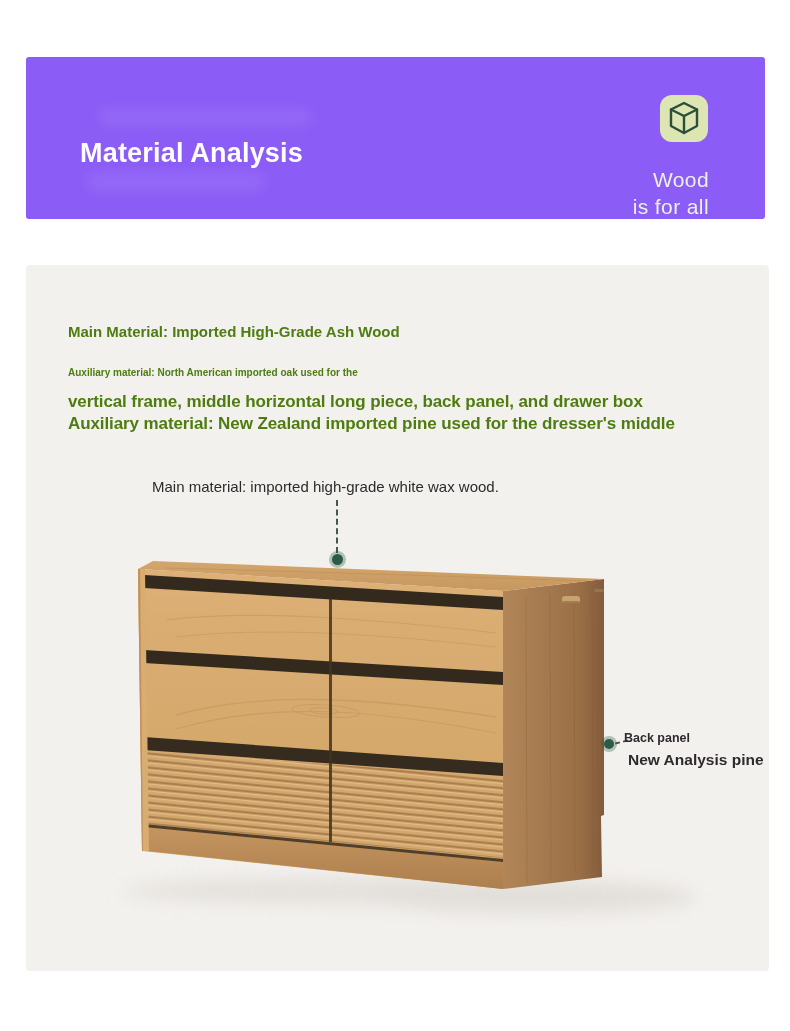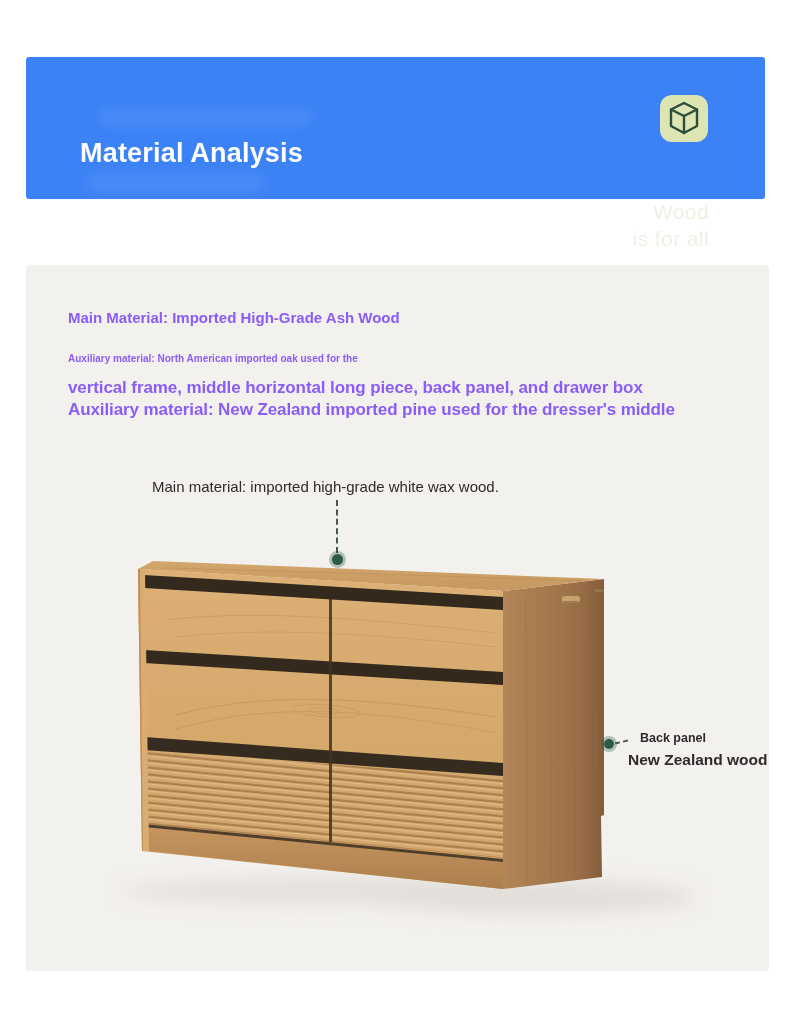--- a/index.html
+++ b/index.html
@@ -1,52 +1,52 @@
 <!DOCTYPE html>
 <html><head>
 <meta charset="utf-8">
 <style>
   * { margin:0; padding:0; box-sizing:border-box; }
   html,body { width:790px; height:1031px; background:#ffffff;
               font-family:"Liberation Sans", sans-serif; overflow:hidden; }
   .abs { position:absolute; }
 
   
-  .banner { left:26px; top:57px; width:739px; height:142px;
-            background:#3b82f6; border-radius:3px; position:absolute; }
+  .banner { left:26px; top:57px; width:739px; height:162px;
+            background:#8b5cf6; border-radius:3px; position:absolute; }
   .banner-title { left:54px; top:81px; font-size:27px; font-weight:700;
                   color:#fcfdfc; letter-spacing:.2px; }
   .ghost { background:rgba(255,255,255,.09); filter:blur(7px); border-radius:9px; }
   .ghost1 { left:72px; top:52px; width:215px; height:16px; }
   .ghost2 { left:60px; top:116px; width:180px; height:18px; }
   .badge { left:634px; top:38px; width:48px; height:47px; border-radius:12px;
            background:#dde5b2; display:flex; align-items:center; justify-content:center; }
   .tagline { right:56px; top:109px; text-align:right; color:#edf1e2;
-             font-size:21px; line-height:27px; letter-spacing:.4px;margin-top:32px; }
+             font-size:21px; line-height:27px; letter-spacing:.4px; }
 
   
   .card { left:26px; top:265px; width:743px; height:706px;
           background:#f3f1ee; border-radius:4px; position:absolute; }
-  .materials { left:42px; top:44px; color:#8b5cf6; }
+  .materials { left:42px; top:58px; color:#4d7c0f; }
   .p1 { font-size:15px; font-weight:700; }
   .p2 { margin-top:23px; font-size:10px; font-weight:700; line-height:19px; }
   .p3 { margin-top:9px; font-size:17px; font-weight:700; line-height:22px; letter-spacing:-.1px; }
   .line { display:block; }
 
   
   .anno-main { left:126px; top:213px; font-size:15px; font-weight:400; color:#2e2a2d; }
   .dash-v { left:310px; top:235px; width:0; height:53px;
             border-left:2px dashed #46584e; }
   .dot { border-radius:50%; background:#2d5948;
          box-shadow:0 0 0 3px rgba(45,89,72,.32); }
   .dot1 { left:306px; top:289px; width:11px; height:11px; }
   .dot2 { left:578px; top:474px; width:10px; height:10px; }
   .dash-lead { left:589px; top:476px; width:13px; height:0;
                border-top:2px dashed #46584e; transform:rotate(-14deg); }
-  .anno-back { left:614px; top:466px; font-size:12.5px; font-weight:700; color:#2e2a2d; }
+  .anno-back { left:598px; top:466px; font-size:12.5px; font-weight:700; color:#2e2a2d; }
   .anno-pine { left:602px; top:486px; font-size:15.5px; font-weight:700; color:#2e2a2d; }
 
   .photo-svg { left:0; top:0; }
 </style>
 </head>
 <body>
 
 <div class="banner">
   <div class="abs ghost ghost1"></div>
   <div class="abs ghost ghost2"></div>
@@ -158,14 +158,14 @@
     </div>
   </div>
 
   <div class="abs anno-main">Main material: imported high-grade white wax wood.</div>
   <div class="abs dash-v"></div>
   <div class="abs dot dot1"></div>
 
   <div class="abs dot dot2"></div>
   <div class="abs dash-lead"></div>
   <div class="abs anno-back">Back panel</div>
-  <div class="abs anno-pine">New Zealand wood</div>
+  <div class="abs anno-pine">New Analysis pine</div>
 </div>
 
 </body></html>

